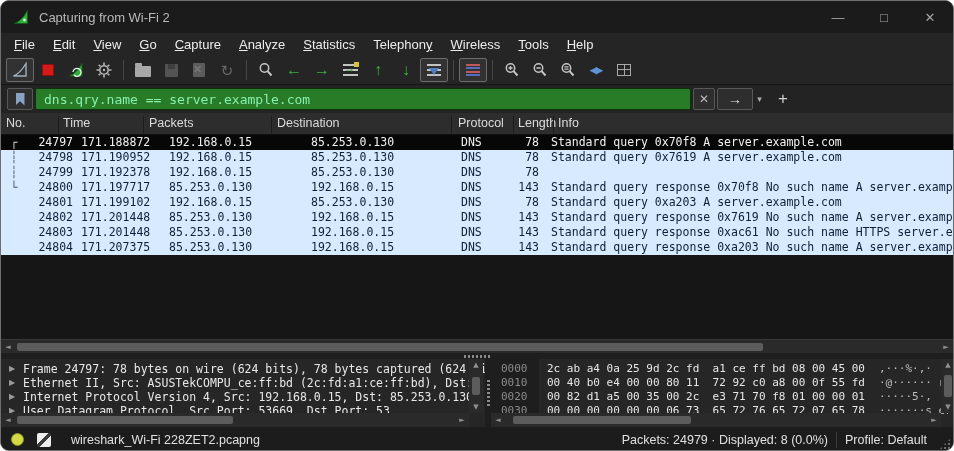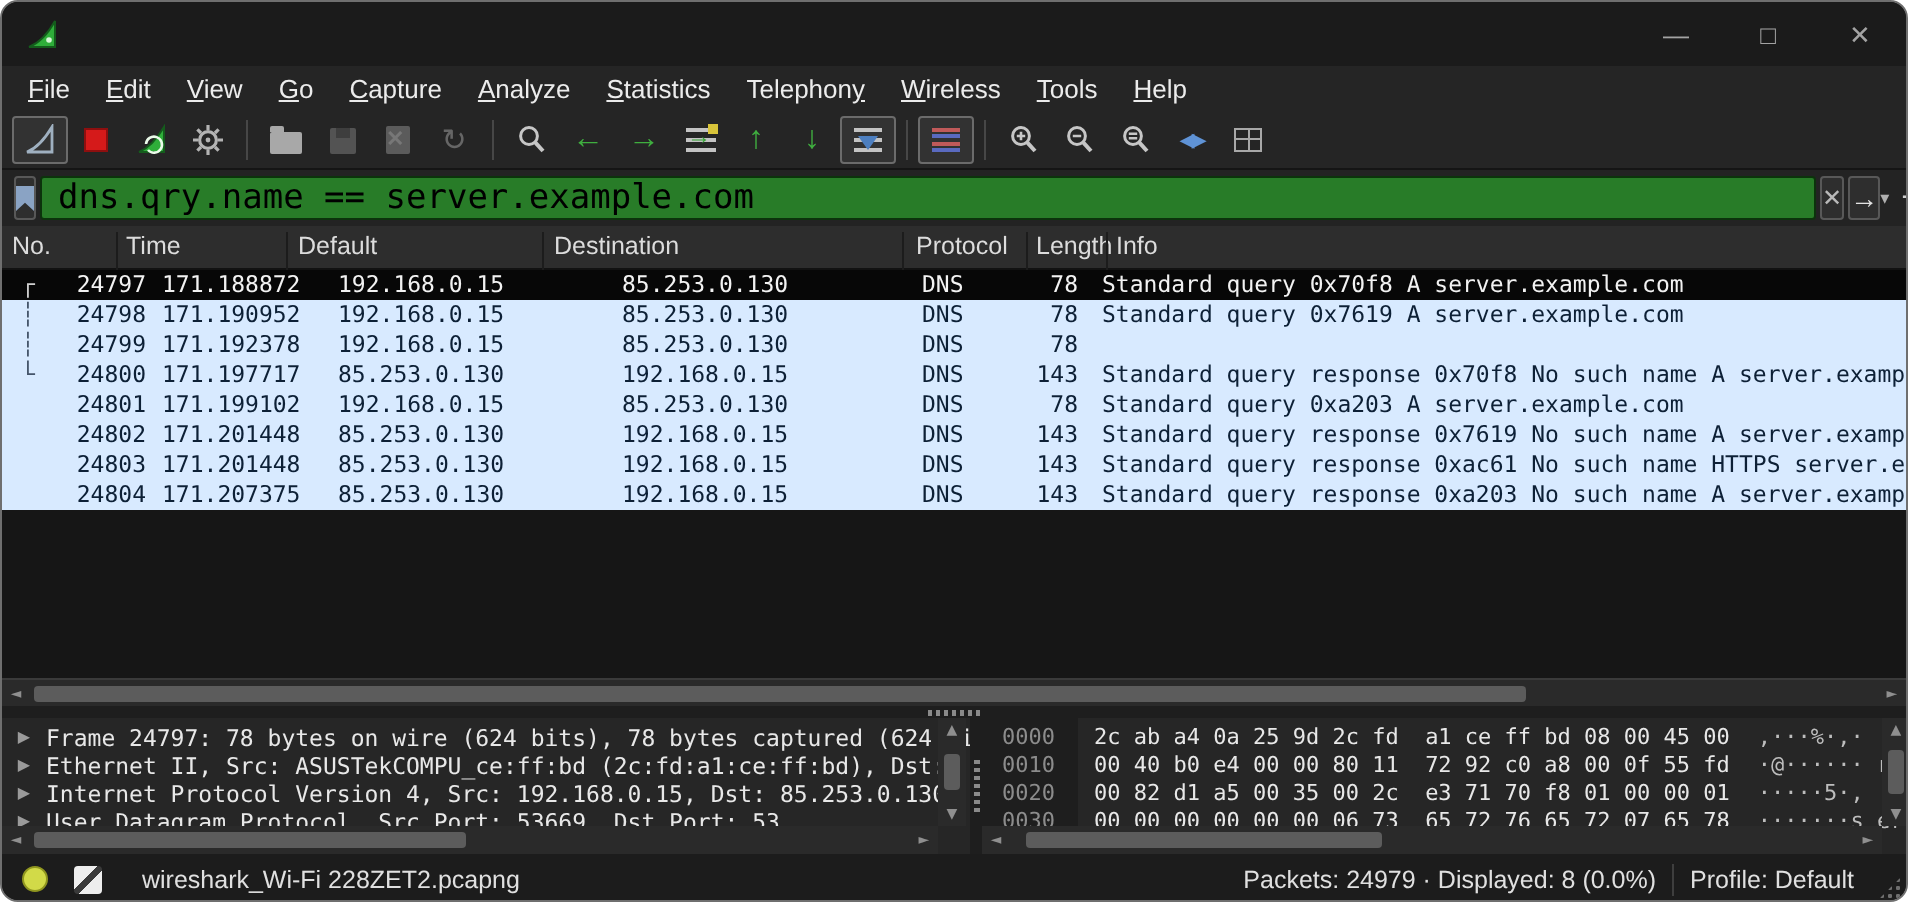--- a/index.html
+++ b/index.html
@@ -52,23 +52,23 @@
   .icon-cols{width:14px;height:12px;border:1px solid #a8a8a8;
     background:linear-gradient(#a8a8a8 0 0) 50% 0/1px 100% no-repeat,
                linear-gradient(#a8a8a8 0 0) 0 40%/100% 1px no-repeat;}
   
   .filterbar{position:absolute;left:0;top:84px;right:0;height:28px;background:#232323;
     display:flex;align-items:center;padding:0 6px;}
   .bookmark-btn{width:26px;height:22px;background:#2e2e2e;border:1px solid #585858;border-radius:2px;
     display:flex;align-items:center;justify-content:center;margin-right:2px;}
   .bookmark{width:9px;height:13px;background:#8aa3c4;
     clip-path:polygon(0 0,100% 0,100% 100%,50% 68%,0 100%);}
-  .filter-input{flex:0 0 auto;width:888px;height:22px;border:1px solid #0c330c;border-radius:2px;
-    display:flex;align-items:center;padding-left:8px;color:#000000;
-    font-family:"DejaVu Sans Mono", monospace;font-size:17px;}
+  .filter-input{flex:0 0 auto;width:656px;height:22px;border:1px solid #0c330c;border-radius:2px;
+    display:flex;align-items:center;padding-left:8px;color:#86efac;
+    font-family:"DejaVu Sans Mono", monospace;font-size:13px;}
   .filter-clear{width:22px;height:22px;background:#2e2e2e;border:1px solid #585858;border-radius:2px;
     display:flex;align-items:center;justify-content:center;color:#b9b9b9;font-size:12px;margin-left:2px;}
   .filter-apply{width:36px;height:22px;background:#2e2e2e;border:1px solid #585858;border-radius:2px;
     display:flex;align-items:center;justify-content:center;color:#e3e3e3;font-size:14px;font-weight:bold;margin-left:2px;}
   .filter-caret{width:13px;height:22px;display:flex;align-items:center;justify-content:center;color:#b0b0b0;font-size:9px;}
   .filter-add{width:22px;height:22px;display:flex;align-items:center;justify-content:center;
     color:#cfcfcf;font-size:17px;margin-left:6px;}
   
   .pl-header{position:absolute;left:0;top:112px;right:0;height:22px;background:#2d2d2d;
     border-bottom:1px solid #121212;color:#dcdcdc;font-size:12.5px;}
@@ -145,20 +145,21 @@
 </head>
 <body>
 
 <div class="window">
 
   <div class="titlebar">
     <svg class="logo-fin" width="17" height="17" viewBox="0 0 17 17">
       <path d="M1.5 14.5 Q9 11.5 14.5 1.5 L14.5 14.5 Z" fill="#2fae3a" stroke="#145c1c" stroke-width="1"></path>
       <circle cx="11.5" cy="11" r="1.4" fill="#d7f5d7"></circle>
     </svg>
+    <span class="title-text">Capturing from Wi-Fi 2</span>
     <div class="win-controls">
       <div class="win-btn">—</div>
       <div class="win-btn">□</div>
       <div class="win-btn">✕</div>
     </div>
   </div>
 
   <div class="menubar">
     <span class="menu-item"><span></span><u>F</u><span>ile</span></span>
     <span class="menu-item"><span></span><u>E</u><span>dit</span></span>
@@ -295,21 +296,21 @@
       </div>
     <div class="filter-clear">✕</div>
     <div class="filter-apply">→</div>
     <div class="filter-caret">▾</div>
     <div class="filter-add">+</div>
   </div>
 
   <div class="pl-header">
     <span style="left:5px;">No.</span>
     <span style="left:62px;text-align:center;">Time</span>
-    <span style="left:148px;">Default</span>
+    <span style="left:148px;">Packets</span>
     <span style="left:276px;">Destination</span>
     <span style="left:457px;">Protocol</span>
     <span style="left:517px;">Length</span>
     <span style="left:557px;">Info</span>
     <span class="hsep" style="left:57px;"></span>
     <span class="hsep" style="left:142px;"></span>
     <span class="hsep" style="left:270px;"></span>
     <span class="hsep" style="left:450px;"></span>
     <span class="hsep" style="left:512px;"></span>
     <span class="hsep" style="left:552px;"></span>

